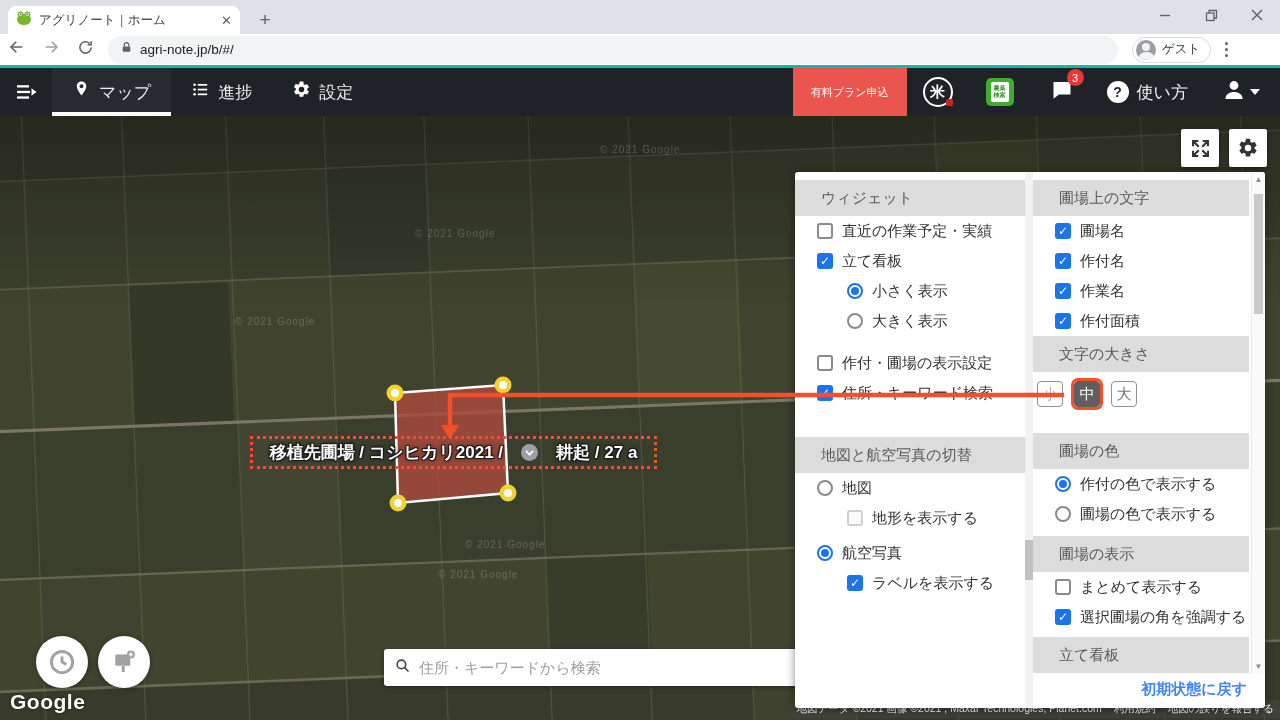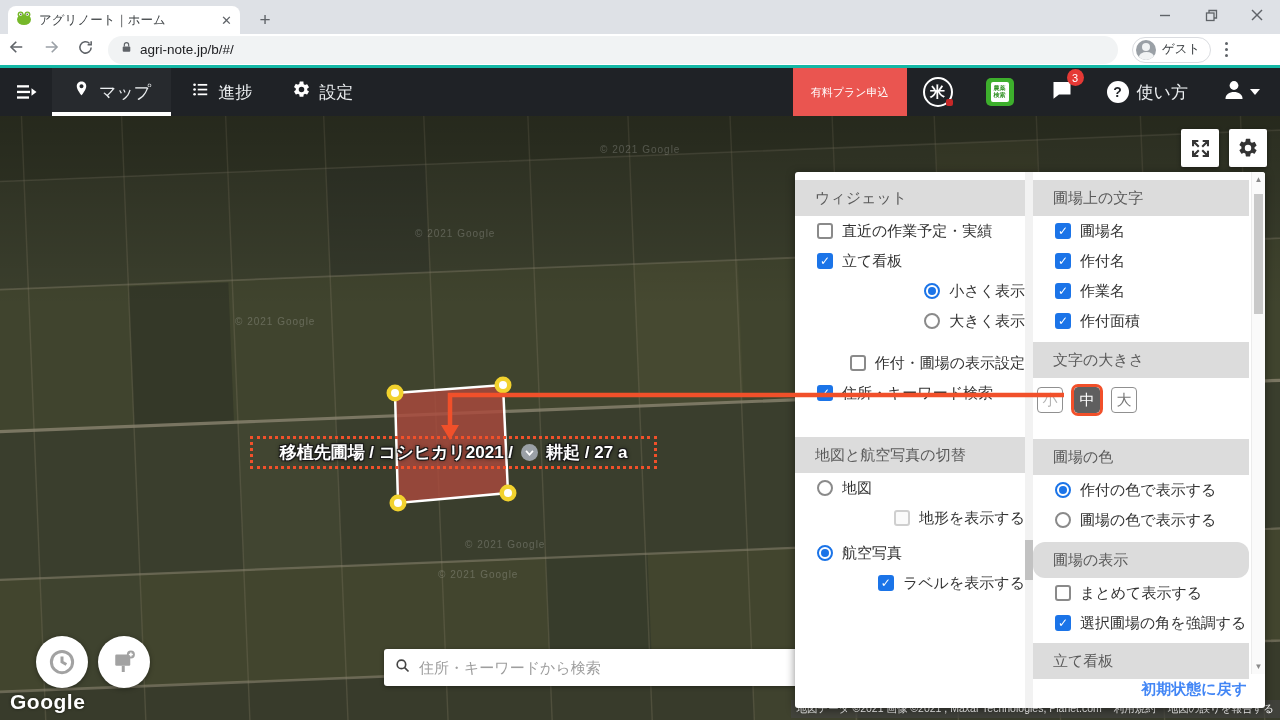--- a/index.html
+++ b/index.html
@@ -77,46 +77,46 @@
   .searchbar input::placeholder { color:#9e9e9e; }
   .attribution { position:absolute; right:0; top:584px; height:18px; display:flex; align-items:center;
                  gap:0; z-index:15; font-size:10.5px; color:#fff; white-space:nowrap; }
   .attribution span { background:rgba(70,70,70,.62); padding:2px 6px; }
 
   
   .label-box { position:absolute; left:250px; top:320px; width:407px; height:33px; z-index:6;
                border:3px dotted #f1502a; display:flex; align-items:center; justify-content:center; }
   .field-label { white-space:nowrap; font-size:17px; font-weight:bold; color:#fff;
                  text-shadow:-1px -1px 0 #1a1a1a,1px -1px 0 #1a1a1a,-1px 1px 0 #1a1a1a,1px 1px 0 #1a1a1a,0 0 4px #000;
-                 display:flex; align-items:center; gap:8px; }
+                 display:flex; align-items:center; gap:18px; }
   .marker-badge { display:inline-flex; width:17px; height:17px; border-radius:50%; background:#9aa0a6;
                   align-items:center; justify-content:center; text-shadow:none; }
   .annot-overlay { position:absolute; left:0; top:0; width:1280px; height:720px; z-index:40; pointer-events:none; }
 
   
   .panel { position:absolute; left:795px; top:172px; width:470px; height:536px; background:#fff;
            border-radius:3px; box-shadow:0 2px 10px rgba(0,0,0,.45); z-index:20; overflow:hidden; }
   .col { position:absolute; top:0; padding-top:8px; }
   .col-left  { left:0;  width:230px; }
   .col-right { left:238px; width:216px; }
   .sec-header { height:36px; line-height:36px; background:#dcdcdc; color:#5a5a5a; font-size:15px;
-                padding-left:20px; white-space:nowrap; overflow:hidden; }
+                padding-left:26px; white-space:nowrap; overflow:hidden; }
   .row { height:30px; display:flex; align-items:center; gap:9px; padding-left:22px; font-size:15px; color:#333; white-space:nowrap; }
-  .row.indent { padding-left:40px;justify-content:flex-end; }
+  .row.indent { padding-left:52px; }
   .chk { width:16px; height:16px; border:2px solid #8a8a8a; border-radius:3px; flex:0 0 auto;
          display:flex; align-items:center; justify-content:center; background:#fff; }
   .chk.on { background:#1b74e8; border-color:#1b74e8; color:#fff; font-size:12px; }
   .chk.on::after { content:"✓"; line-height:1; }
   .chk.dim { border-color:#cfcfcf; background:#fafafa; }
   .rdo { width:16px; height:16px; border:2px solid #8a8a8a; border-radius:50%; flex:0 0 auto;
          display:flex; align-items:center; justify-content:center; background:#fff; }
   .rdo.on { border-color:#1b74e8; }
   .rdo.on::after { content:""; width:8px; height:8px; border-radius:50%; background:#1b74e8; }
-  .gap12 { margin-top:12px;justify-content:flex-end; } .gap29 { margin-top:29px; } .gap9 { margin-top:5px; }
-  .gap4 { margin-top:6px; } .gap25 { margin-top:25px; } .gap7 { margin-top:7px;border-radius:12px; }
+  .gap12 { margin-top:12px; } .gap29 { margin-top:29px; } .gap9 { margin-top:5px; }
+  .gap4 { margin-top:0; } .gap25 { margin-top:25px; } .gap7 { margin-top:7px; }
   .size-row { margin-top:8px; display:flex; gap:11px; padding-left:4px; height:28px; align-items:center; }
   .size-btn { width:26px; height:26px; border:1px solid #909090; border-radius:4px; background:#fff;
               color:#777; font-size:15px; padding:0; font-family:inherit; }
   .size-btn:first-child { color:#b3b3b3; }
   .size-btn.on { background:#5f5f5f; color:#fff; border-color:#5f5f5f; }
   .size-btn.annot { outline:3px solid #f1502a; }
   .ltrack { position:absolute; left:230px; top:0; bottom:0; width:8px; background:#f2f2f2; }
   .lthumb { position:absolute; left:0; top:368px; width:8px; height:40px; background:#c2c2c2; }
   .vscroll { position:absolute; right:0; top:0; width:14px; height:502px; background:#fafafa; border-left:1px solid #ececec; }
   .varrow { position:absolute; left:0; width:13px; text-align:center; font-size:8px; color:#8a8a8a; }

